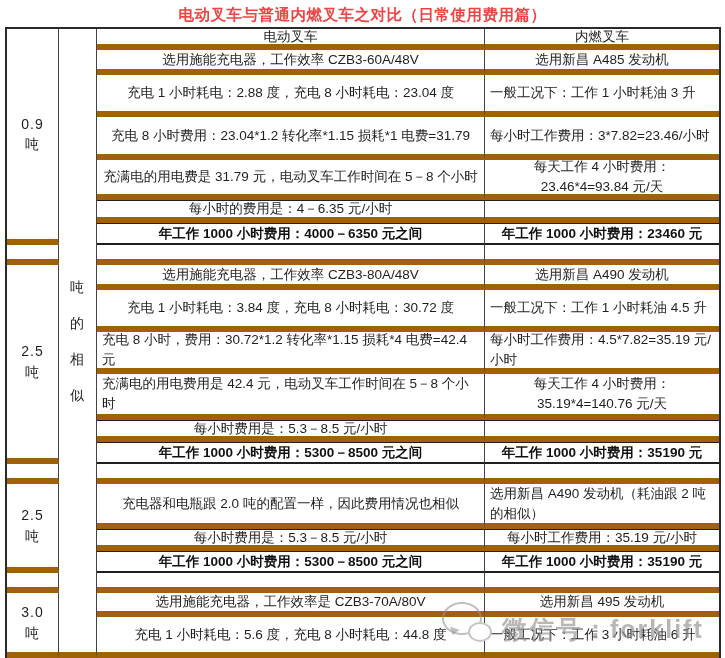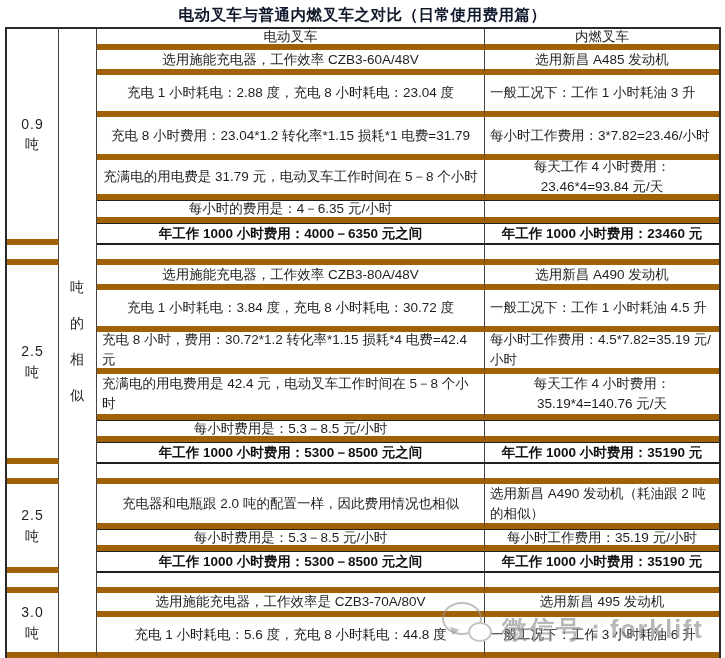--- a/index.html
+++ b/index.html
@@ -3,21 +3,21 @@
 <meta charset="utf-8">
 <style>
   html,body{margin:0;padding:0;background:#ffffff;}
   body{
     width:725px;height:658px;overflow:hidden;position:relative;
     font-family:"Liberation Sans","DejaVu Sans",sans-serif;
     color:#1f1f1f;-webkit-font-smoothing:antialiased;
   }
   .title{
     position:absolute;top:5px;left:0;width:725px;text-align:center;
-    font-size:15.5px;font-weight:bold;letter-spacing:.5px;color:#0f172a;
+    font-size:15.5px;font-weight:bold;letter-spacing:.5px;color:#ef4444;
   }
   .tbl{
     position:absolute;left:5px;top:27px;width:716px;height:631px;
     box-sizing:border-box;border:2px solid #2a2a2a;border-bottom:none;
     display:grid;
     grid-template-columns:52px 38px 388px 1fr;
     grid-template-rows:21px 25px 42px 43px 40px 23px 22px 20px 25px 42px 42px 46px 22px 22px 20px 45px 22px 22px 20px 24px 1fr;
     background:#ffffff;
   }
   .c{

